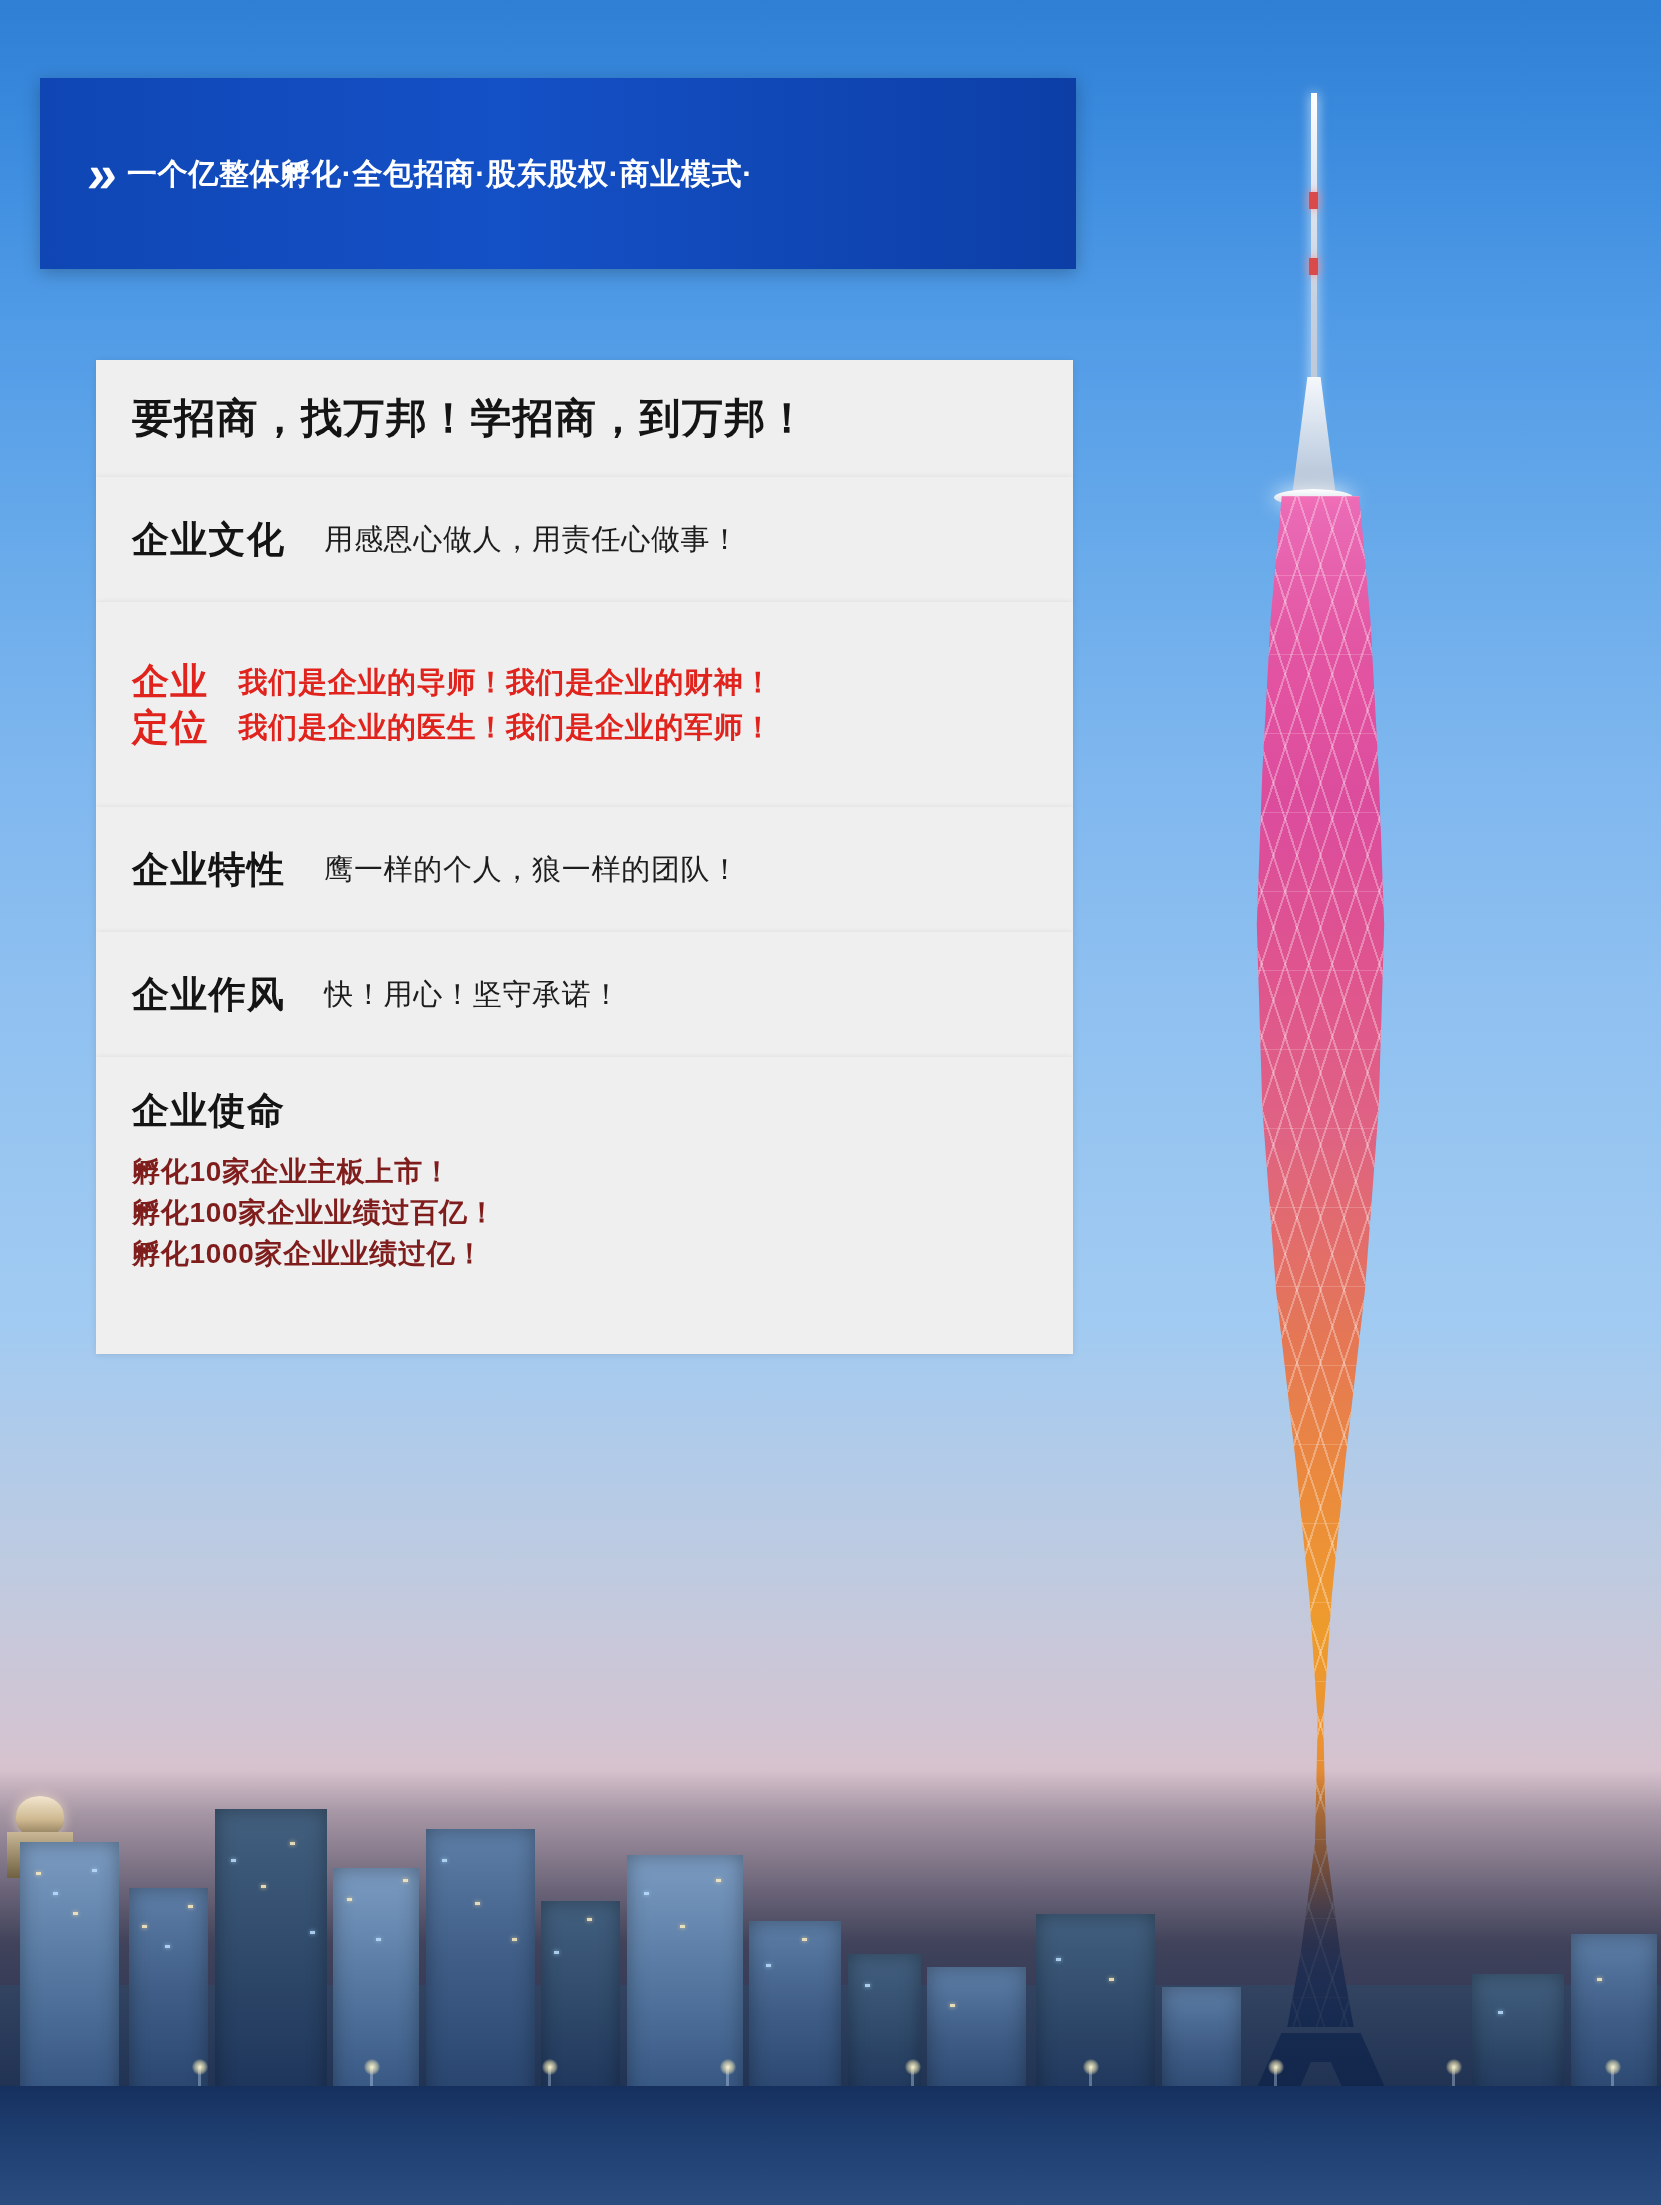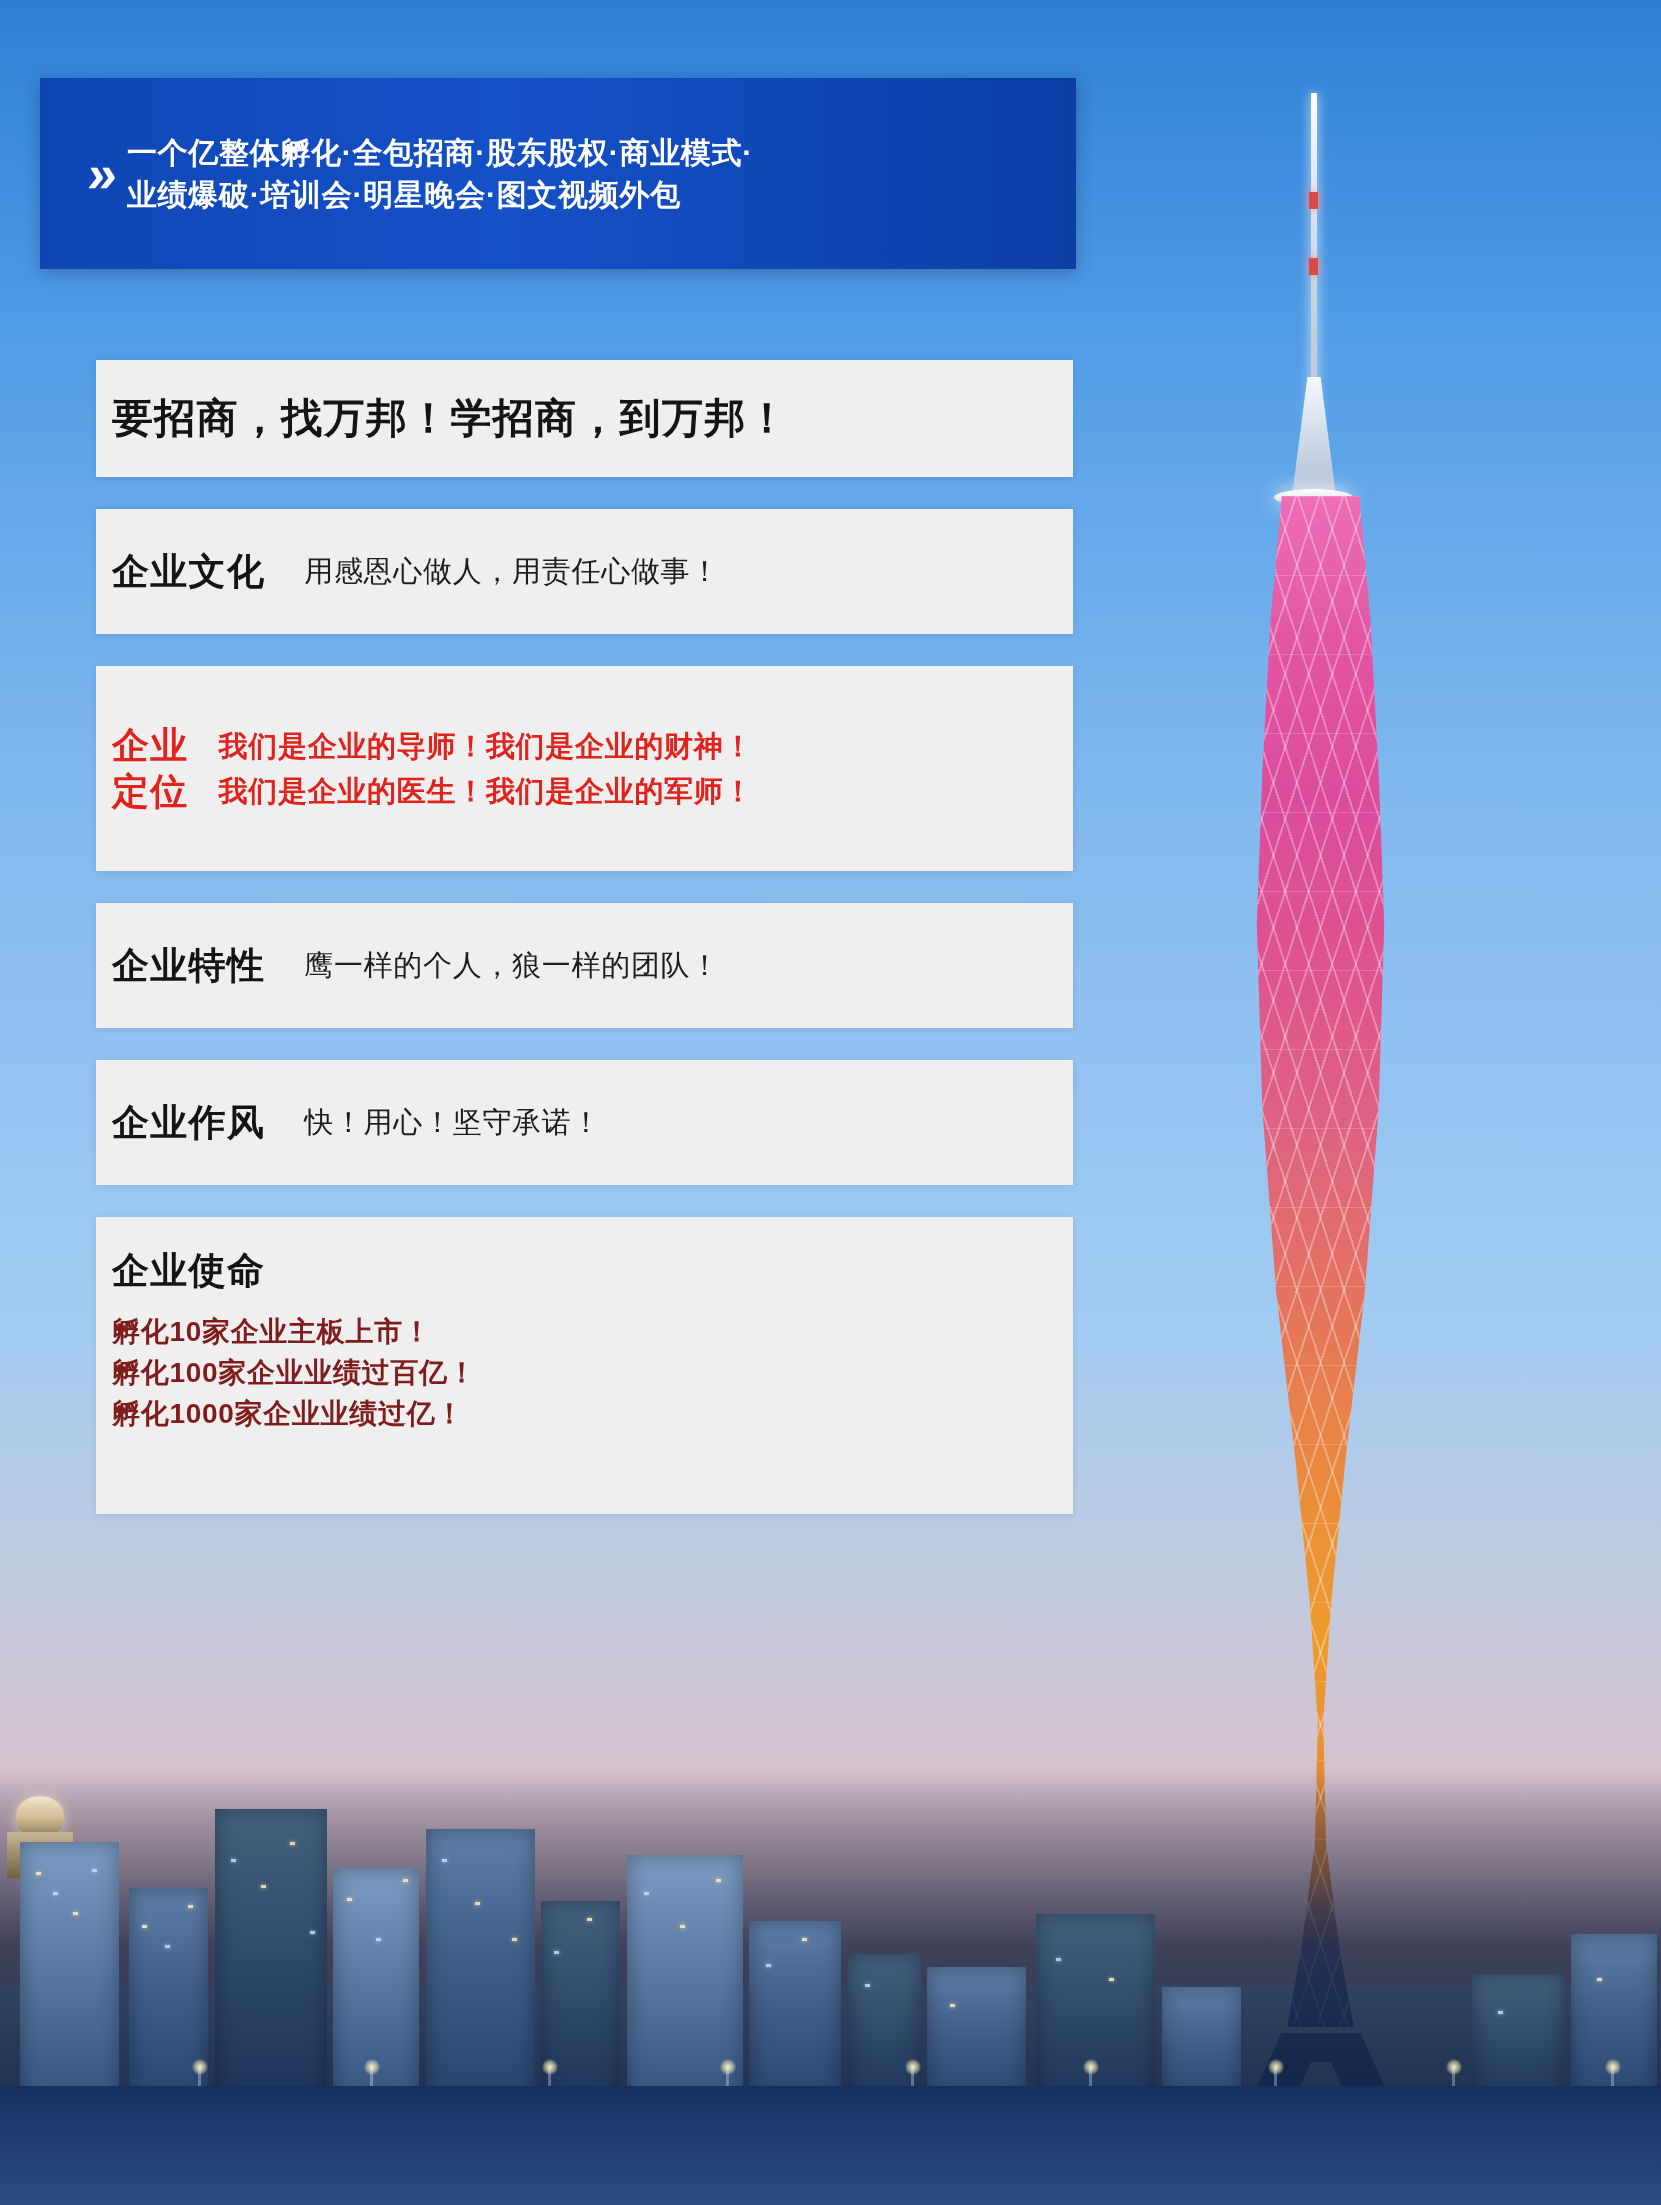--- a/index.html
+++ b/index.html
@@ -266,25 +266,24 @@
 
   
   .cards {
     position: absolute;
     left: 96px;
     top: 360px;
     width: 977px;
   }
   .card {
     background: #efefef;
-    margin-bottom: 32px;
     box-shadow: 0 1.3px 6.6px rgba(0,0,0,0.10);
     display: flex;
     align-items: center;
-    padding: 0 16px;
+    padding: 0 36px;
     box-sizing: border-box;
   }
   .card.h1card { height: 117px; }
   .card.row { height: 125px; gap: 9px; }
   .card.tall { height: 205px; align-items: center; }
   .card.mission { height: 297px; display: block; padding-top: 29px; }
 
   .headline {
     font-size: 41px;
     font-weight: 700;
@@ -420,21 +419,20 @@
     <div class="streetlamp" style="left:1452px"></div>
     <div class="streetlamp" style="left:1611px"></div>
   </div>
 
   <div class="ground-road"></div>
 
   <div class="banner">
     <div class="chev">»</div>
     <div>
       <div class="btext">一个亿整体孵化·全包招商·股东股权·商业模式·</div>
-      <div class="btext">业绩爆破·培训会·明星晚会·图文视频外包</div>
     </div>
   </div>
 
   <div class="cards">
 
     <div class="card h1card">
       <div class="headline">要招商，找万邦！学招商，到万邦！</div>
     </div>
 
     <div class="card row">

